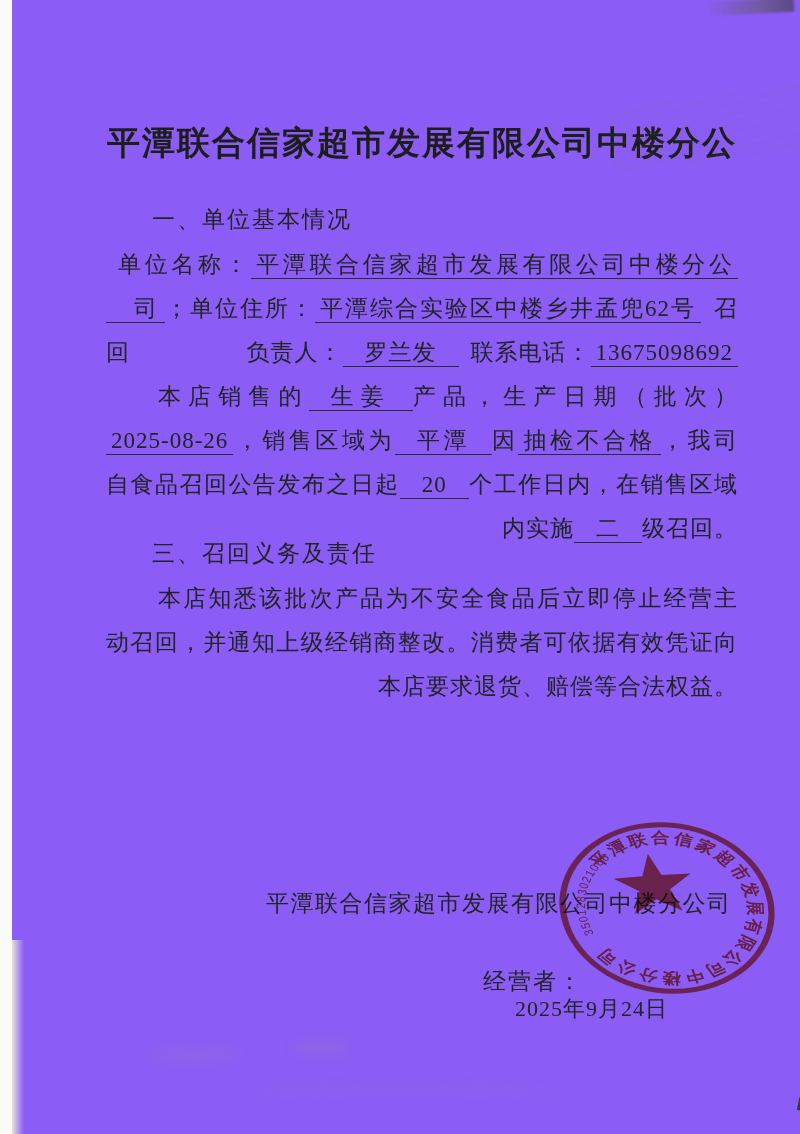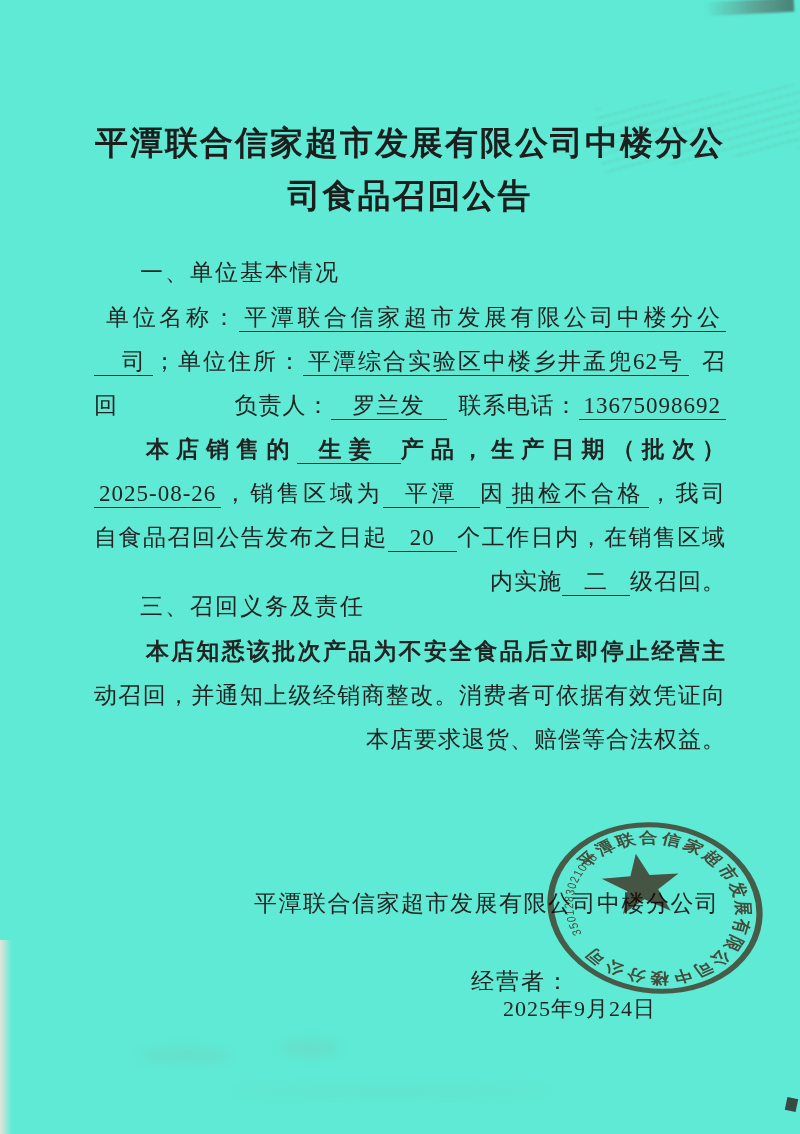--- a/index.html
+++ b/index.html
@@ -2,21 +2,21 @@
 <html><head>
 <meta charset="utf-8">
 <style>
   html,body{margin:0;padding:0;}
   body{
     width:800px;height:1134px;position:relative;overflow:hidden;
     background:#fbfbf9;
     font-family:"Liberation Serif","DejaVu Serif",serif;
     color:#232323;
   }
-  .page{position:absolute;inset:0;background:#5eead4;}
+  .page{position:absolute;inset:0;background:#8b5cf6;margin-left:12px;}
   
   .doc{position:absolute;left:94px;top:0;width:632px;}
   .title{
     margin:116px 0 0 0;
     font-family:"Liberation Sans","DejaVu Sans",sans-serif;
     font-weight:700;font-size:33px;line-height:53px;
     text-align:center;letter-spacing:2px;color:#1d1d1d;
   }
   .heading{
     margin:0;padding-left:46px;font-size:23px;font-weight:400;
@@ -25,21 +25,21 @@
   .h1x{margin-top:30px;}
   .h2x{margin-top:16px;}
   .h3x{margin-top:-18px;}
   .line{
     font-size:23px;line-height:44px;height:44px;letter-spacing:1px;
     white-space:nowrap;
     text-align:right;
   }
   .just{white-space:normal;text-align:justify;text-align-last:justify;}
   .ind1{padding-left:12px;}
-  .ind2{padding-left:52px;font-weight:bold;}
+  .ind2{padding-left:52px;}
   .u{border-bottom:1.6px solid #2b2b2b;padding:0 5px 1px;}
   .u-pad{padding:0 22px 1px;}
   .u-end{padding:0 6px 1px 28px;}
   .gap{display:inline-block;width:12px;}
   
   .footer-company{
     position:absolute;left:254px;top:888px;font-size:23px;
     letter-spacing:1.5px;white-space:nowrap;z-index:1;
   }
   .operator{
@@ -87,21 +87,20 @@
 </style>
 </head>
 <body>
 
 <div class="page">
 
   <div class="doc">
 
     <h1 class="title">
       <span>平潭联合信家超市发展有限公司中楼分公</span><br>
-      <span>司食品召回公告</span>
     </h1>
 
     <h2 class="heading h1x">一、单位基本情况</h2>
 
     <div class="line just ind1">
       <span>单位名称：</span><span class="u">平潭联合信家超市发展有限公司中楼分公</span>
     </div>
 
     <div class="line just">
       <span class="u u-end">司</span><span>；单位住所：</span><span class="u">平潭综合实验区中楼乡井孟兜62号</span><span class="gap"></span><span>召回</span>

